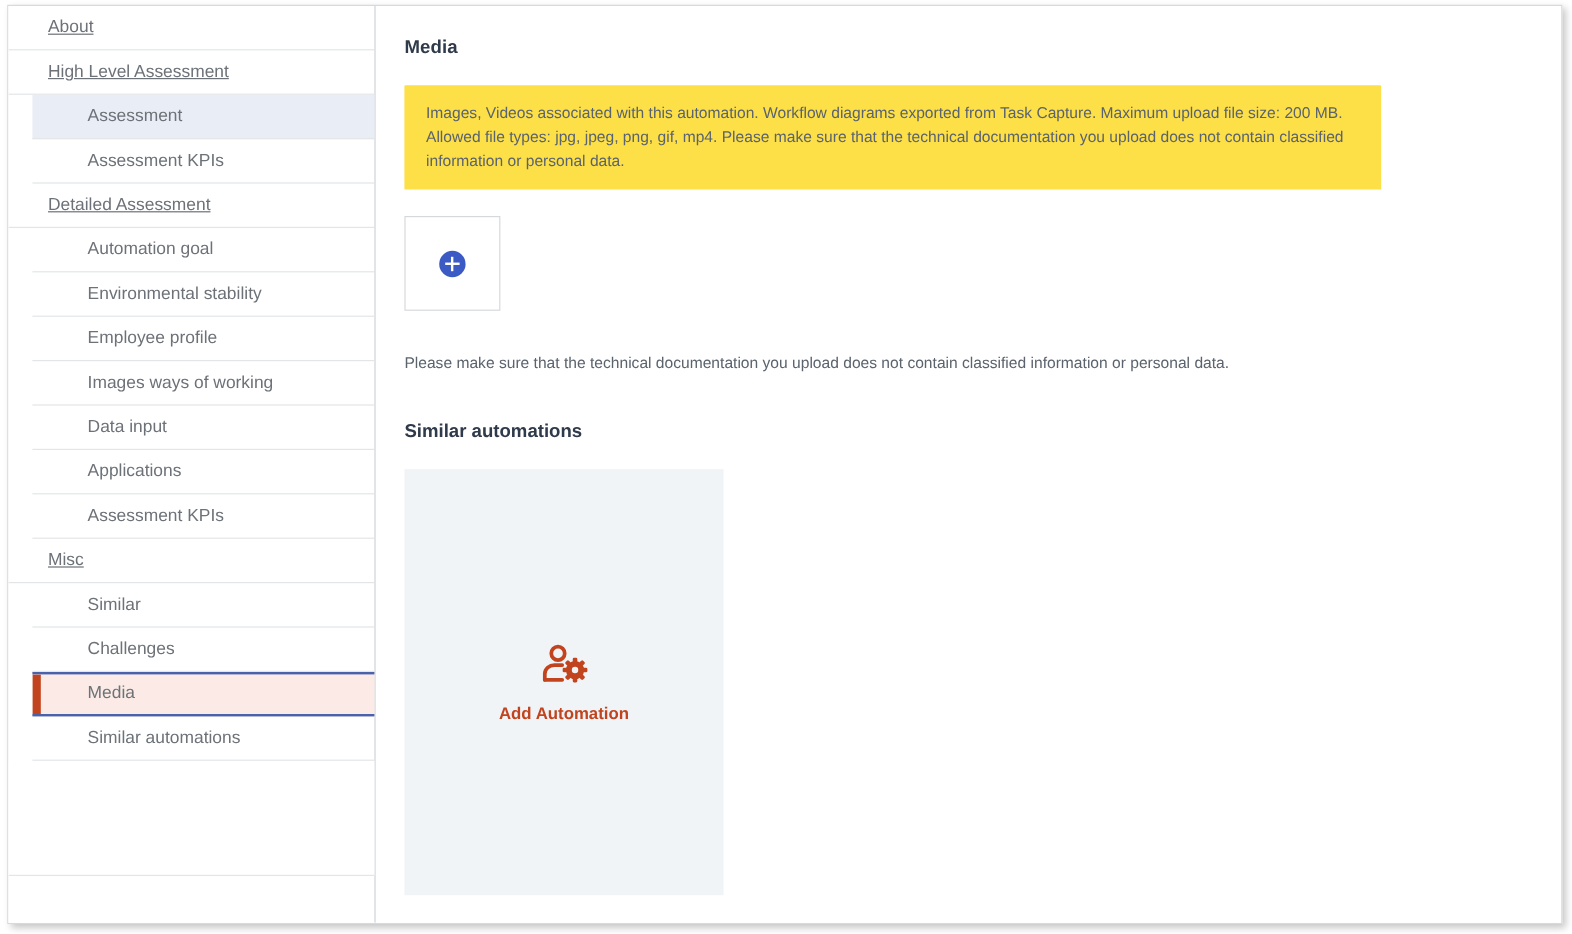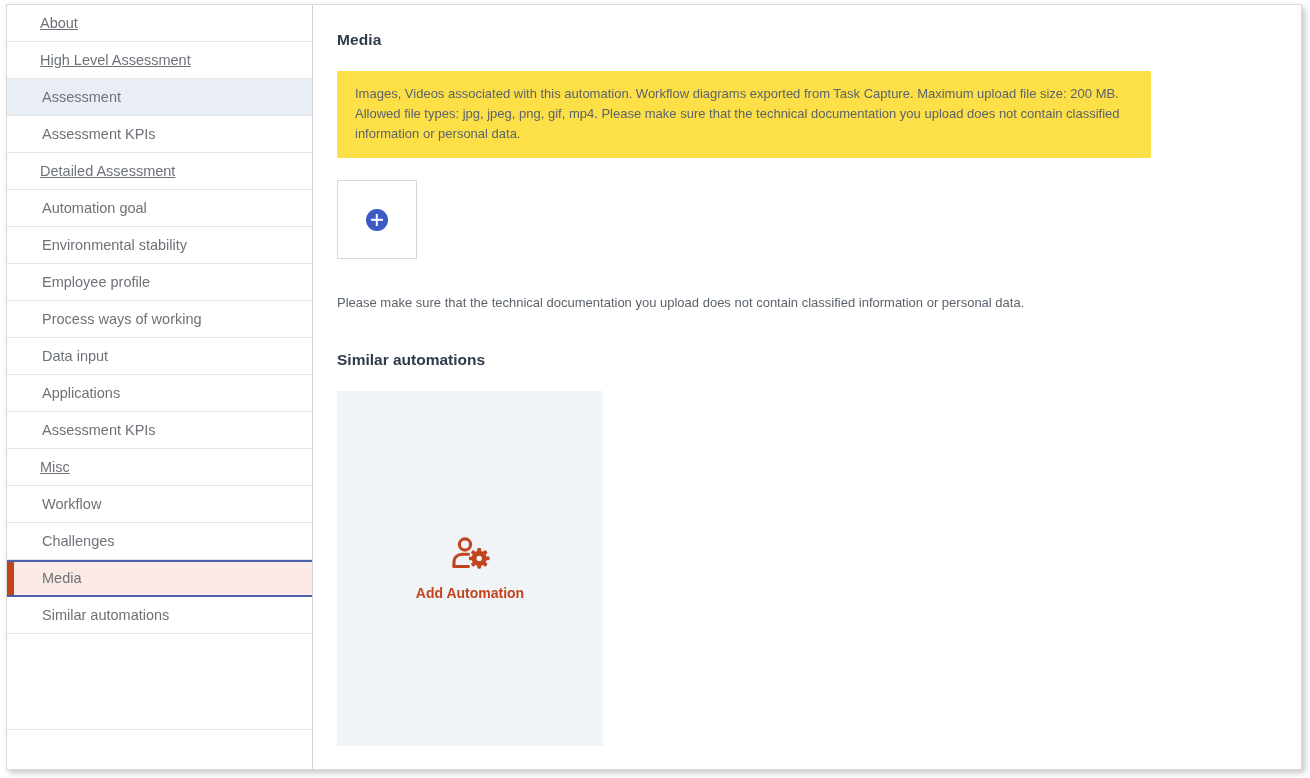--- a/index.html
+++ b/index.html
@@ -61,21 +61,21 @@
     line-height: 37px;
     border-bottom: 1px solid #e3e5e7;
     font-size: 14.5px;
     color: #6d7278;
     cursor: pointer;
     box-sizing: border-box;
     white-space: nowrap;
     overflow: hidden;
   }
   .nav-item.level-0 { padding-left: 33px; text-decoration: underline; }
-  .nav-item.level-1 { padding-left: 35px; }
+  .nav-item.level-1 { padding-left: 46px; margin-left: 20px; }
 
   .nav-item.selected-soft {
     background: #e9edf6;
   }
 
   .nav-item.selected-active {
     background: #fbeae5;
     border-top: 2px solid #4a62ab;
     border-bottom: 2px solid #4a62ab;
     line-height: 33px;
@@ -217,26 +217,26 @@
       <nav class="sidebar">
         <ul class="nav-list" id="nav-list">
             <li class="nav-item level-0"><span>About</span></li>
             <li class="nav-item level-0"><span>High Level Assessment</span></li>
             <li class="nav-item level-1 selected-soft"><span>Assessment</span></li>
             <li class="nav-item level-1"><span>Assessment KPIs</span></li>
             <li class="nav-item level-0"><span>Detailed Assessment</span></li>
             <li class="nav-item level-1"><span>Automation goal</span></li>
             <li class="nav-item level-1"><span>Environmental stability</span></li>
             <li class="nav-item level-1"><span>Employee profile</span></li>
-            <li class="nav-item level-1"><span>Process ways of working</span></li>
+            <li class="nav-item level-1"><span>Images ways of working</span></li>
             <li class="nav-item level-1"><span>Data input</span></li>
             <li class="nav-item level-1"><span>Applications</span></li>
             <li class="nav-item level-1"><span>Assessment KPIs</span></li>
             <li class="nav-item level-0"><span>Misc</span></li>
-            <li class="nav-item level-1"><span>Workflow</span></li>
+            <li class="nav-item level-1"><span>Similar</span></li>
             <li class="nav-item level-1"><span>Challenges</span></li>
             <li class="nav-item level-1 selected-active"><span class="accent-bar"></span><span>Media</span></li>
             <li class="nav-item level-1"><span>Similar automations</span></li>
           </ul>
         <div class="sidebar-filler"></div>
       </nav>
 
       <main class="content">
 
         <h1 class="page-title">Media</h1>

